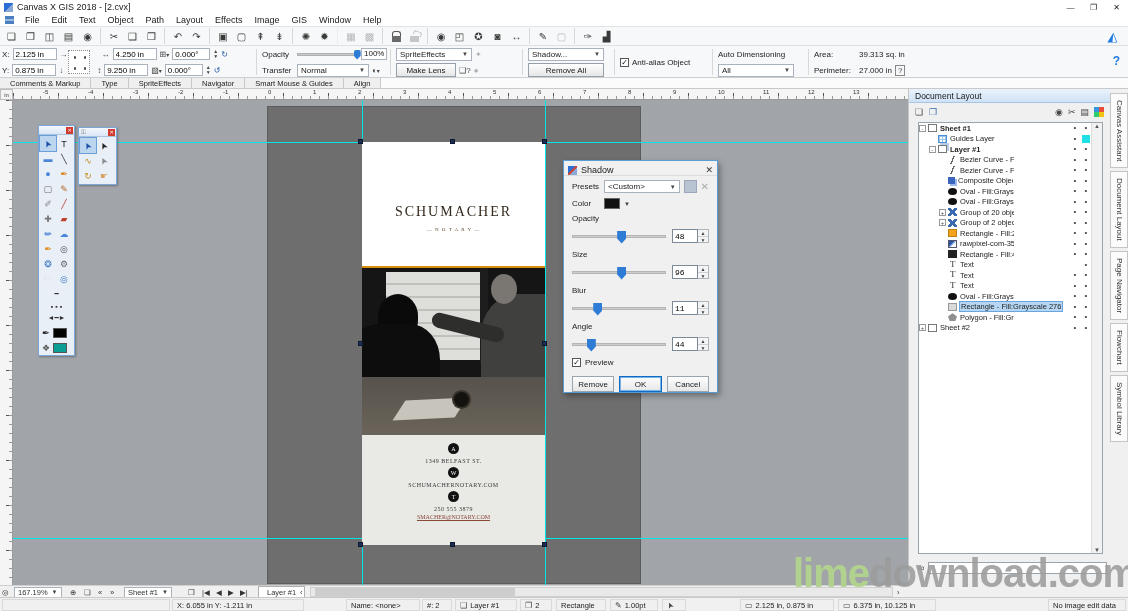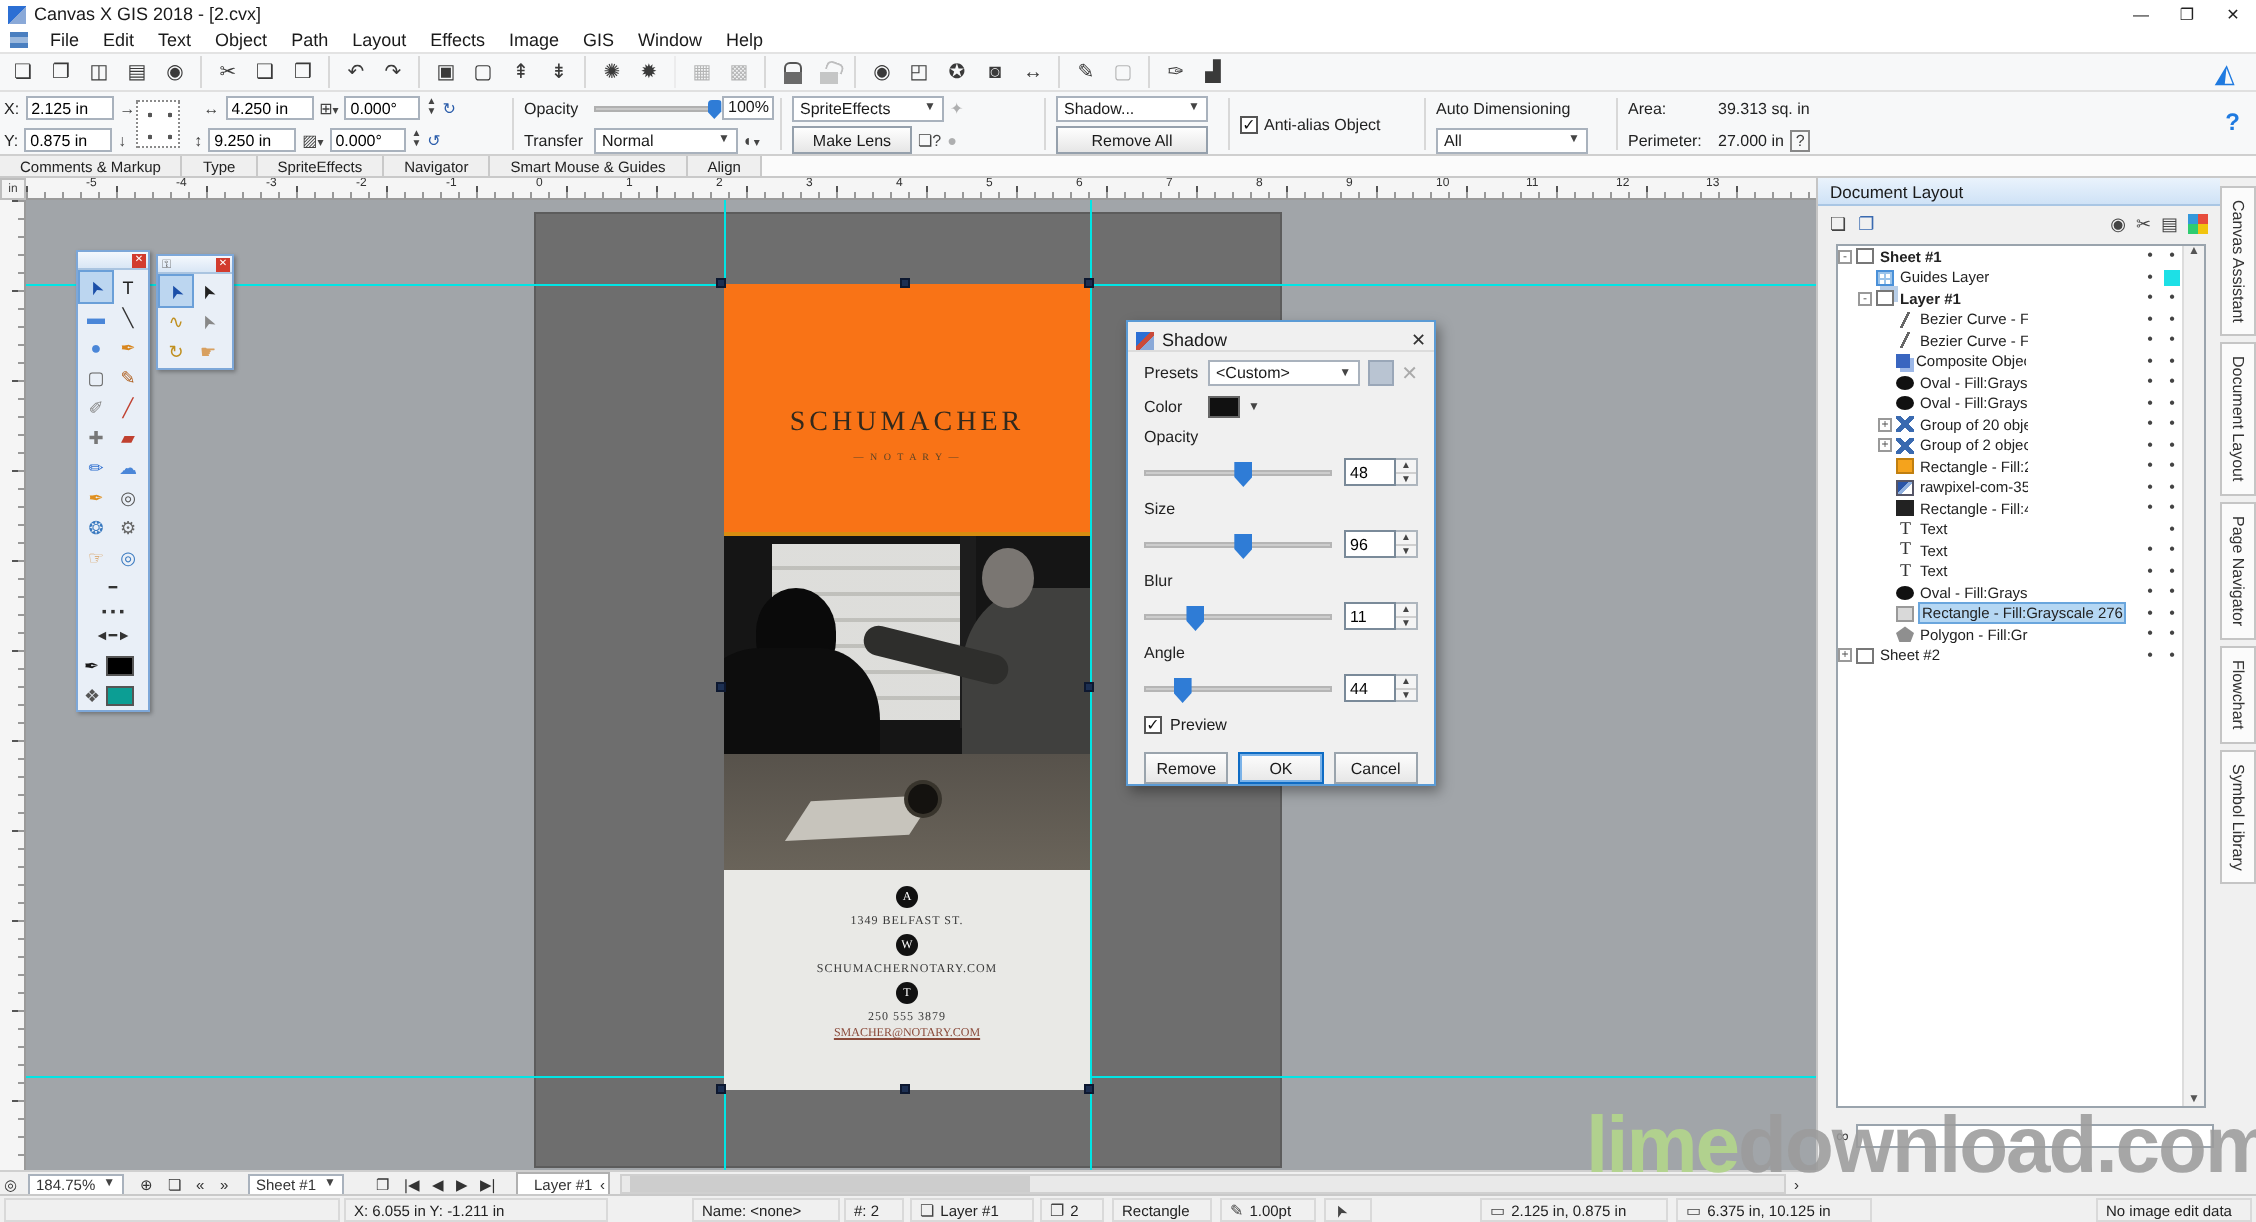--- a/index.html
+++ b/index.html
@@ -78,21 +78,21 @@
     background-size:3px 100%,6px 100%; background-position:right top; background-repeat:repeat-y; }
   #vrulnums { display:flex; flex-direction:column; margin-top:2px; }
   #vrulnums span { height:45px; flex:none; font-size:6px; color:#333; transform:rotate(-90deg); width:10px; }
 
   
   #canvas { left:13px; top:100px; width:895px; height:485px; background:#a1a5a9; overflow:hidden; }
   #page { position:absolute; left:255px; top:7px; width:372px; height:476px; background:#6e6e6e; box-shadow:0 0 0 1px #5c5c5c; }
   .guideV { position:absolute; top:0; bottom:0; width:1px; background:#00e5e5; }
   .guideH { position:absolute; left:0; right:0; height:1px; background:#00e5e5; }
   #card { position:absolute; left:349px; top:42px; width:183px; height:403px; }
-  #card-orange { height:126px; background:#f97316; border-bottom:2px solid #d88d10; display:flex; flex-direction:column;
+  #card-orange { height:126px; background:#ffffff; border-bottom:2px solid #d88d10; display:flex; flex-direction:column;
                  align-items:center; justify-content:center; }
   #brand { font-family:"Liberation Serif",serif; font-size:14px; letter-spacing:2px; color:#33291c; margin-top:28px; }
   #notary { font-family:"Liberation Serif",serif; font-size:5px; color:#5d4426; margin-top:7px; letter-spacing:1px; }
   #card-photo { position:relative; height:167px; background:#151515; overflow:hidden; }
   .ph-window { position:absolute; left:24px; top:4px; width:102px; height:88px;
                background:repeating-linear-gradient(180deg,#efefec 0 11px,#cfcfca 11px 13px); opacity:.92; }
   .ph-frame { position:absolute; left:118px; top:0; width:8px; height:96px; background:#1d1d1d; }
   .ph-lhead { position:absolute; left:16px; top:26px; width:40px; height:44px; background:#0a0a0a; border-radius:50% 50% 40% 40%; }
   .ph-lbody { position:absolute; left:-22px; top:56px; width:100px; height:120px; background:#0d0d0d; border-radius:40% 30% 0 0; }
   .ph-rhead { position:absolute; right:28px; top:6px; width:26px; height:30px; background:#7a7672; border-radius:50%; }
@@ -139,21 +139,21 @@
   .dx { color:#aaa; font-size:10px; }
   .colorsw { width:16px; height:11px; background:#111; border:1px solid #666; }
   .sgroup { margin-bottom:2px; }
   .sglbl { font-size:8px; color:#222; margin-bottom:6px; }
   .srow { display:flex; align-items:center; gap:6px; margin-bottom:7px; }
   .strack { position:relative; flex:1; height:3px; background:#cdcdcd; border:1px solid #b5b5b5; }
   .sthumb { position:absolute; top:-5px; width:9px; height:13px; background:#2f7cd6;
             clip-path:polygon(0 0,100% 0,100% 62%,50% 100%,0 62%); }
   .svalbox { display:flex; align-items:stretch; height:14px; }
   .sval { width:26px; border:1px solid #7a8a99; background:#fff; font-size:8px; padding:0 2px;
-          font-family:Liberation Sans, sans-serif; }
+          font-family:Liberation Mono, monospace; }
   .spincol { width:11px; border:1px solid #adb5bd; border-left:none; display:flex; flex-direction:column; background:#f4f4f4; }
   .spincol span { flex:1; font-size:5px; line-height:6px; text-align:center; color:#444; }
   .spincol span + span { border-top:1px solid #cfcfcf; }
   #dbtns { display:flex; gap:5px; padding:4px 8px; }
   .dbtn { flex:1; height:16px; border:1px solid #9aa4ad; background:linear-gradient(#fdfdfd,#e7e7e7); font-size:8px;
           display:flex; align-items:center; justify-content:center; }
   .dbtn.primary { border:1px solid #0f6cc4; box-shadow:inset 0 0 0 1px #7ab2e8; }
 
   
   #panel { left:908px; top:89px; width:202px; height:496px; background:#f0f0f0; border-left:1px solid #c5c5c5; }
@@ -998,21 +998,21 @@
     <span class="vtab" data-name="panel-tab">Document Layout</span>
     <span class="vtab" data-name="panel-tab">Page Navigator</span>
     <span class="vtab" data-name="panel-tab">Flowchart</span>
     <span class="vtab" data-name="panel-tab">Symbol Library</span>
   </div>
 
 <div class="abs" id="hscrollrow" data-name="canvas-nav-bar">
   <span class="bitem" style="left:2px" data-name="zoom-tool-icon">◎</span>
   <span class="bitem" style="left:14px">
       <span class="bsel" data-name="zoom-level-select">
-        <span>184.75%</span>
+        <span>167.19%</span>
         <span class="caret">▼</span>
       </span>
     </span>
   <span class="bitem" style="left:70px" data-name="zoom-in-icon">⊕</span>
   <span class="bitem" style="left:84px" data-name="new-page-icon">❏</span>
   <span class="bitem" style="left:98px" data-name="prev-sheet-icon">«</span>
   <span class="bitem" style="left:110px" data-name="next-sheet-icon">»</span>
   <span class="bitem" style="left:124px">
       <span class="bsel" data-name="sheet-select">
         <span>Sheet #1</span>

